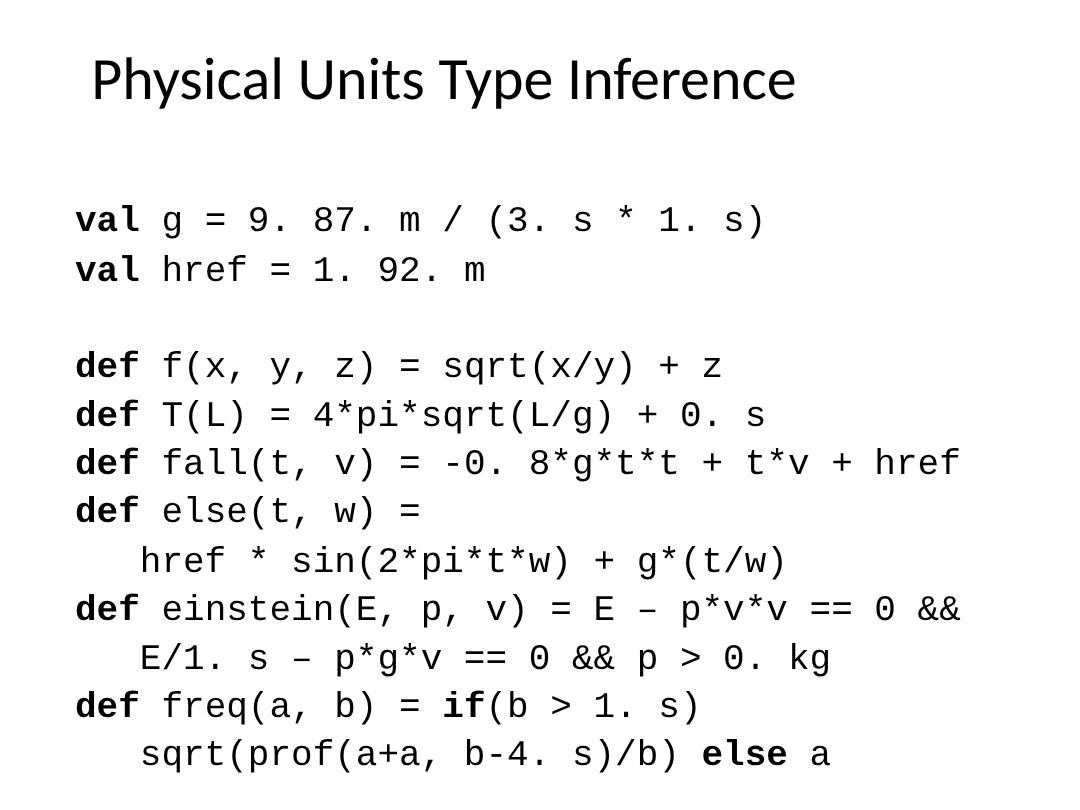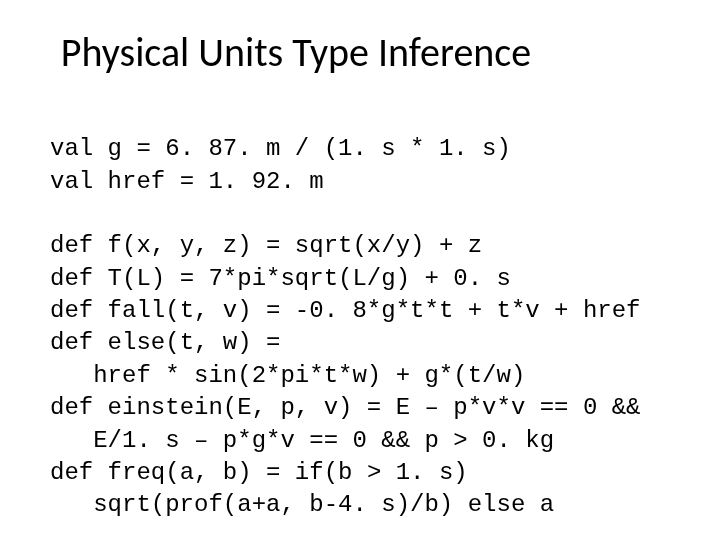--- a/index.html
+++ b/index.html
@@ -27,38 +27,38 @@
     font-family: Calibri, "Segoe UI", Arial, sans-serif;
   }
   .code {
     font-family: "Courier New", Courier, monospace;
     font-size: 24px;
     line-height: 1.35;
     color: #000;
     white-space: pre;
   }
   .kw {
-    font-weight: normal;
+    font-weight: bold;
     margin-top: 17px;
   }
   .blank {
     height: 32px;
   }
 </style>
 </head>
 <body>
 
 <div class="slide">
   <h1 class="title">Physical Units Type Inference</h1>
 
   <div class="code">
-<span><span class="kw">val</span><span> g = 6. 87. m / (1. s * 1. s)</span></span>
+<span><span class="kw">val</span><span> g = 9. 87. m / (3. s * 1. s)</span></span>
 <span><span class="kw">val</span><span> href = 1. 92. m</span></span>
 <div class="blank"></div><span><span class="kw">def</span><span> f(x, y, z) = sqrt(x/y) + z</span></span>
-<span><span class="kw">def</span><span> T(L) = 7*pi*sqrt(L/g) + 0. s</span></span>
+<span><span class="kw">def</span><span> T(L) = 4*pi*sqrt(L/g) + 0. s</span></span>
 <span><span class="kw">def</span><span> fall(t, v) = -0. 8*g*t*t + t*v + href</span></span>
 <span><span class="kw">def</span><span> else(t, w) =</span></span>
 <span>   href * sin(2*pi*t*w) + g*(t/w)</span>
 <span><span class="kw">def</span><span> einstein(E, p, v) = E – p*v*v == 0 &amp;&amp;</span></span>
 <span>   E/1. s – p*g*v == 0 &amp;&amp; p &gt; 0. kg</span>
 <span><span class="kw">def</span><span> freq(a, b) = </span><span class="kw">if</span><span>(b &gt; 1. s)</span></span>
 <span><span>   sqrt(prof(a+a, b-4. s)/b) </span><span class="kw">else</span><span> a</span></span></div>
 </div>
 
 </body></html>

